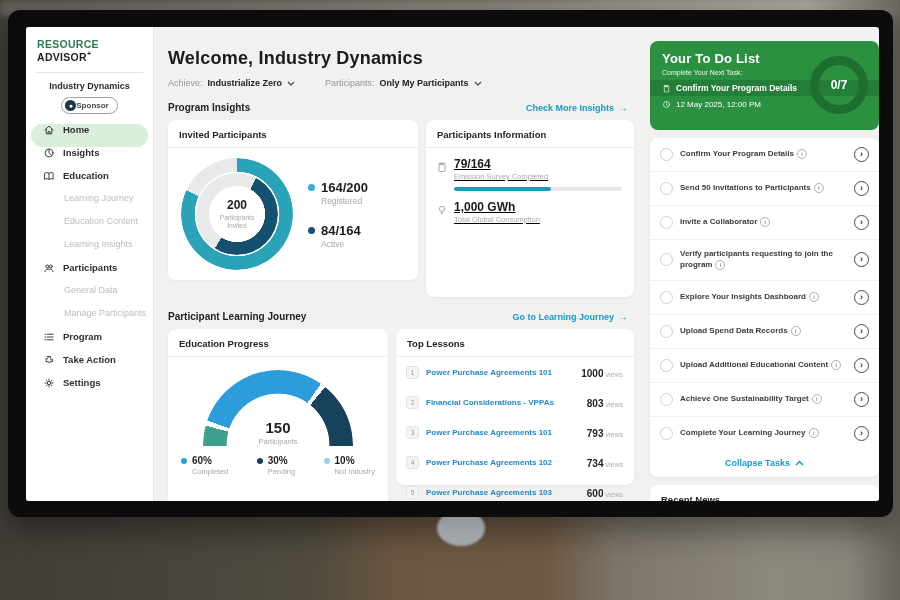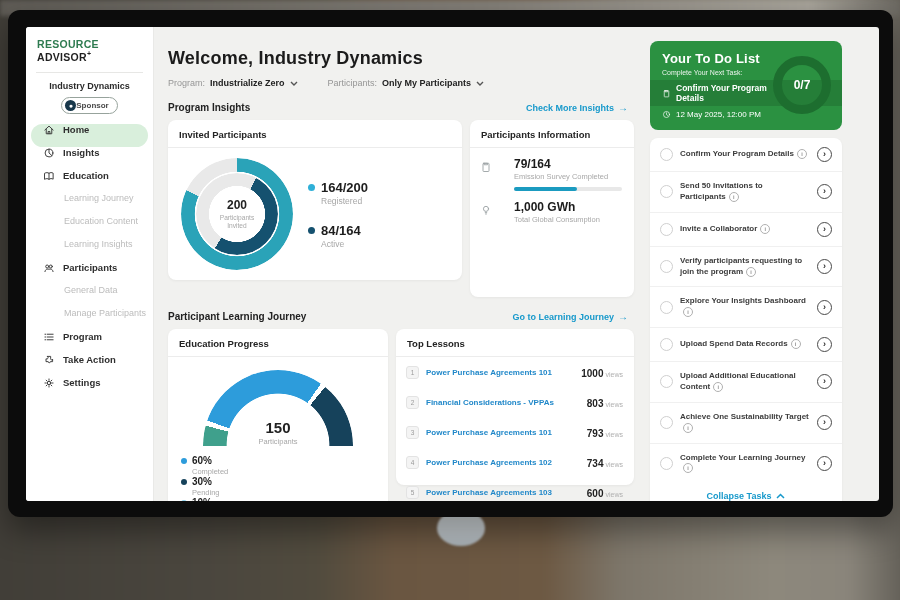--- a/index.html
+++ b/index.html
@@ -57,21 +57,21 @@
   .section-row{display:flex;justify-content:space-between;align-items:flex-end;margin-top:14px;
       margin-bottom:7px;padding-right:6px;}
   .stitle{font-size:10px;font-weight:700;color:#222;}
   .slink{font-size:9px;font-weight:700;color:#1799cb;display:flex;align-items:center;gap:4px;}
   .cards{display:flex;gap:8px;}
   .card{background:#fff;border-radius:8px;box-shadow:0 1px 3px rgba(0,0,0,.05);box-sizing:border-box;}
   .card-h{padding:9px 11px 7px;font-size:9.5px;font-weight:700;color:#242424;
       border-bottom:1px solid #ececec;}
 
   
-  .card-invited{width:294px;height:160px;}
+  .card-invited{width:250px;height:160px;}
   .invited-body{display:flex;align-items:center;gap:15px;padding:10px 8px 0 13px;}
   .donut{width:112px;height:112px;position:relative;flex-shrink:0;}
   .donut-outer{position:absolute;inset:0;border-radius:50%;
       background:conic-gradient(#2aa3b8 0 295deg,#e9e9e9 295deg 360deg);
       -webkit-mask:radial-gradient(closest-side,transparent 75%,#000 76%);
       mask:radial-gradient(closest-side,transparent 75%,#000 76%);}
   .donut-inner{position:absolute;inset:15px;border-radius:50%;
       background:conic-gradient(from 28deg,#15516f 0 185deg,#e9e9e9 185deg 360deg);
       -webkit-mask:radial-gradient(closest-side,transparent 68%,#000 69%);
       mask:radial-gradient(closest-side,transparent 68%,#000 69%);}
@@ -82,21 +82,21 @@
   .dlegend{display:flex;flex-direction:column;gap:17px;}
   .litem{position:relative;padding-left:13px;}
   .ldot{position:absolute;left:0;top:4px;width:7px;height:7px;border-radius:50%;}
   .ldot.cyan{background:#2fb0d8;}
   .ldot.navy{background:#15516f;}
   .lval{font-size:13px;font-weight:700;color:#1d1d1d;}
   .llab{font-size:8.5px;color:#a6a6a6;margin-top:1px;}
 
   
   .card-pinfo{flex:1;height:177px;}
-  .pinfo-row{display:flex;gap:20px;padding:9px 12px 0 10px;}
+  .pinfo-row{display:flex;gap:4px;padding:9px 12px 0 10px;text-decoration:underline;}
   .picon{width:14px;padding-top:2px;flex-shrink:0;}
   .picon svg{width:12px;height:12px;stroke:#9aa0a3;fill:none;stroke-width:1.2;
       stroke-linecap:round;stroke-linejoin:round;}
   .pbody{flex:1;}
   .pvalue{font-size:12px;font-weight:700;color:#1b1b1b;}
   .plabel{font-size:7.5px;color:#a8a8a8;margin-top:1px;}
   .pbar{height:4px;background:#e8e8e8;border-radius:2px;margin-top:6px;}
   .pbar i{display:block;height:4px;border-radius:2px;background:#1b9bc0;}
 
   
@@ -105,41 +105,41 @@
   .gauge{width:150px;height:76px;position:relative;overflow:hidden;}
   .gauge:before{content:"";position:absolute;left:0;top:0;width:150px;height:150px;border-radius:50%;
       background:conic-gradient(from 268deg,#3fa08c 0 17deg,rgba(0,0,0,0) 17deg 21deg,
                  #2d9cdb 21deg 127deg,rgba(0,0,0,0) 127deg 131deg,
                  #16425b 131deg 184deg,transparent 184deg);
       -webkit-mask:radial-gradient(closest-side,transparent 68%,#000 69%);
       mask:radial-gradient(closest-side,transparent 68%,#000 69%);}
   .gauge-center{position:absolute;left:0;right:0;bottom:0;text-align:center;}
   .gc-v{font-size:15px;font-weight:700;color:#222;}
   .gc-l{font-size:7.5px;color:#a8a8a8;margin-top:1px;}
-  .edu-legend{display:flex;justify-content:space-between;padding:9px 13px 0;flex-direction:column;}
+  .edu-legend{display:flex;justify-content:space-between;padding:9px 13px 0;}
   .eitem{position:relative;padding-left:11px;}
   .edot{position:absolute;left:0;top:3px;width:6px;height:6px;border-radius:50%;}
   .edot.blue{background:#2d9cdb;}
   .edot.navy{background:#16425b;}
   .edot.lblue{background:#8fd3ef;}
   .eval{font-size:10px;font-weight:700;color:#1d1d1d;}
   .elab{font-size:7.5px;color:#a8a8a8;margin-top:1px;}
 
   
   .card-lessons{flex:1;height:156px;}
   .lrow{display:flex;align-items:center;gap:7px;padding:6px 11px 6px 10px;}
   .lrank{width:11px;height:11px;border-radius:3px;background:#f4f4f4;border:1px solid #e3e3e3;
       color:#9a9a9a;font-size:6.5px;display:flex;align-items:center;justify-content:center;flex-shrink:0;}
   .ltitle{flex:1;color:#2188c9;font-size:8px;font-weight:700;}
   .lviews{white-space:nowrap;}
   .lviews b{font-size:10px;color:#222;}
   .lviews span{font-size:7px;color:#b0b0b0;margin-left:2px;}
 
   
-  .rpanel{position:absolute;left:624px;top:14px;width:192px;}
+  .rpanel{position:absolute;left:624px;top:14px;width:229px;}
   .todo-hero{position:relative;background:#2b9141;border-radius:8px;color:#fff;height:89px;
       box-sizing:border-box;padding:10px 12px;overflow:hidden;}
   .th-title{font-size:13px;font-weight:700;letter-spacing:.2px;}
   .th-sub{font-size:7px;margin-top:3px;opacity:.9;}
   .th-band{margin:4px -12px 0;padding:3px 70px 3px 12px;background:rgba(0,0,0,.13);
       display:flex;align-items:center;gap:5px;font-size:8.5px;font-weight:700;}
   .th-due{margin-top:4px;display:flex;align-items:center;gap:5px;font-size:8px;}
   .th-band svg,.th-due svg{width:9px;height:9px;stroke:#fff;fill:none;stroke-width:1.2;
       stroke-linecap:round;stroke-linejoin:round;flex-shrink:0;}
   .ring{position:absolute;right:11px;top:15px;width:40px;height:40px;border:9px solid #1d6e2f;
@@ -252,21 +252,21 @@
             <span>Settings</span>
           </div>
         </div>
       </div>
 
       <div class="main">
         <h1>Welcome, Industry Dynamics</h1>
 
         <div class="filters">
           <div class="filter">
-            <span class="flabel">Program:</span>
+            <span class="flabel">Achieve:</span>
             <span class="fvalue">Industrialize Zero</span>
             <svg class="chev" viewBox="0 0 8 5">
                 <polyline points="1,1 4,4 7,1"></polyline>
               </svg>
           </div>
           <div class="filter">
             <span class="flabel">Participants:</span>
             <span class="fvalue">Only My Participants</span>
             <svg class="chev" viewBox="0 0 8 5">
                 <polyline points="1,1 4,4 7,1"></polyline>

